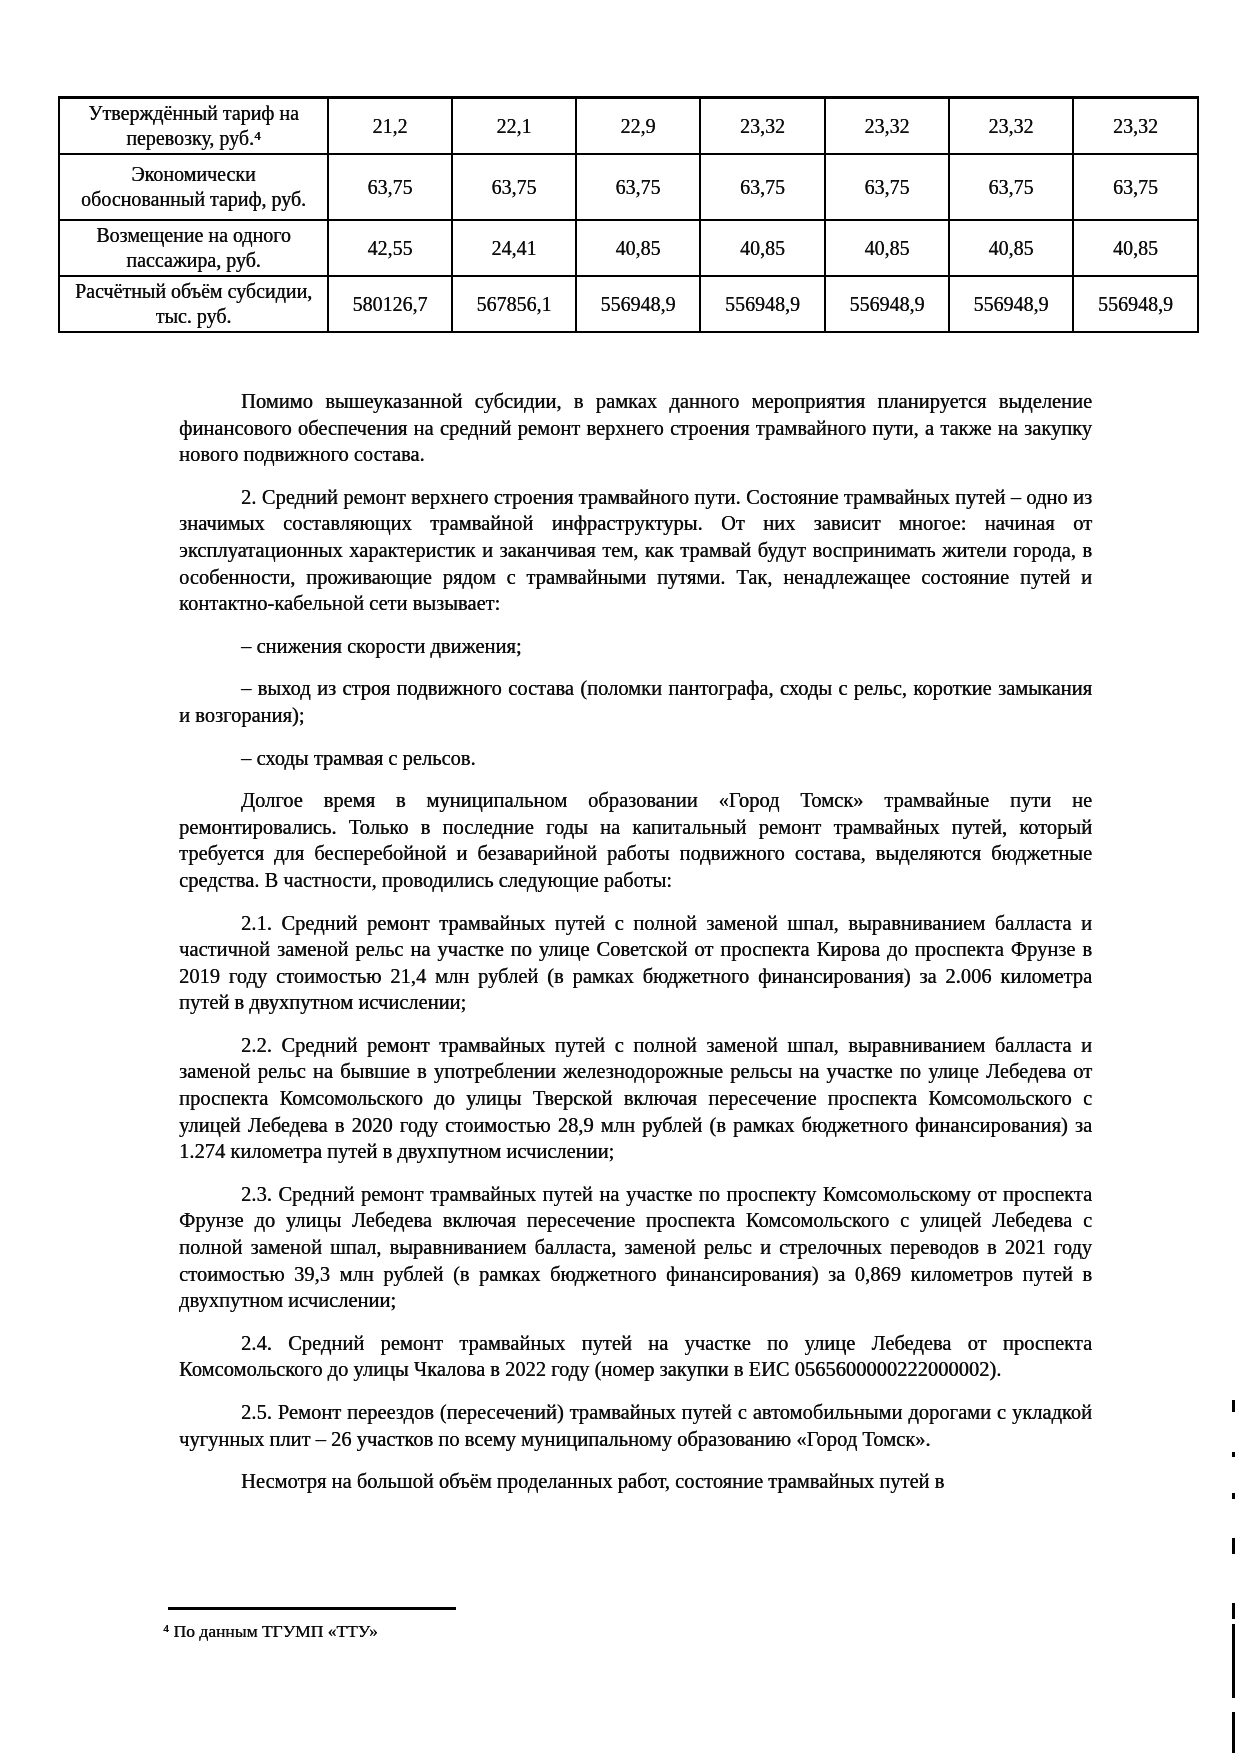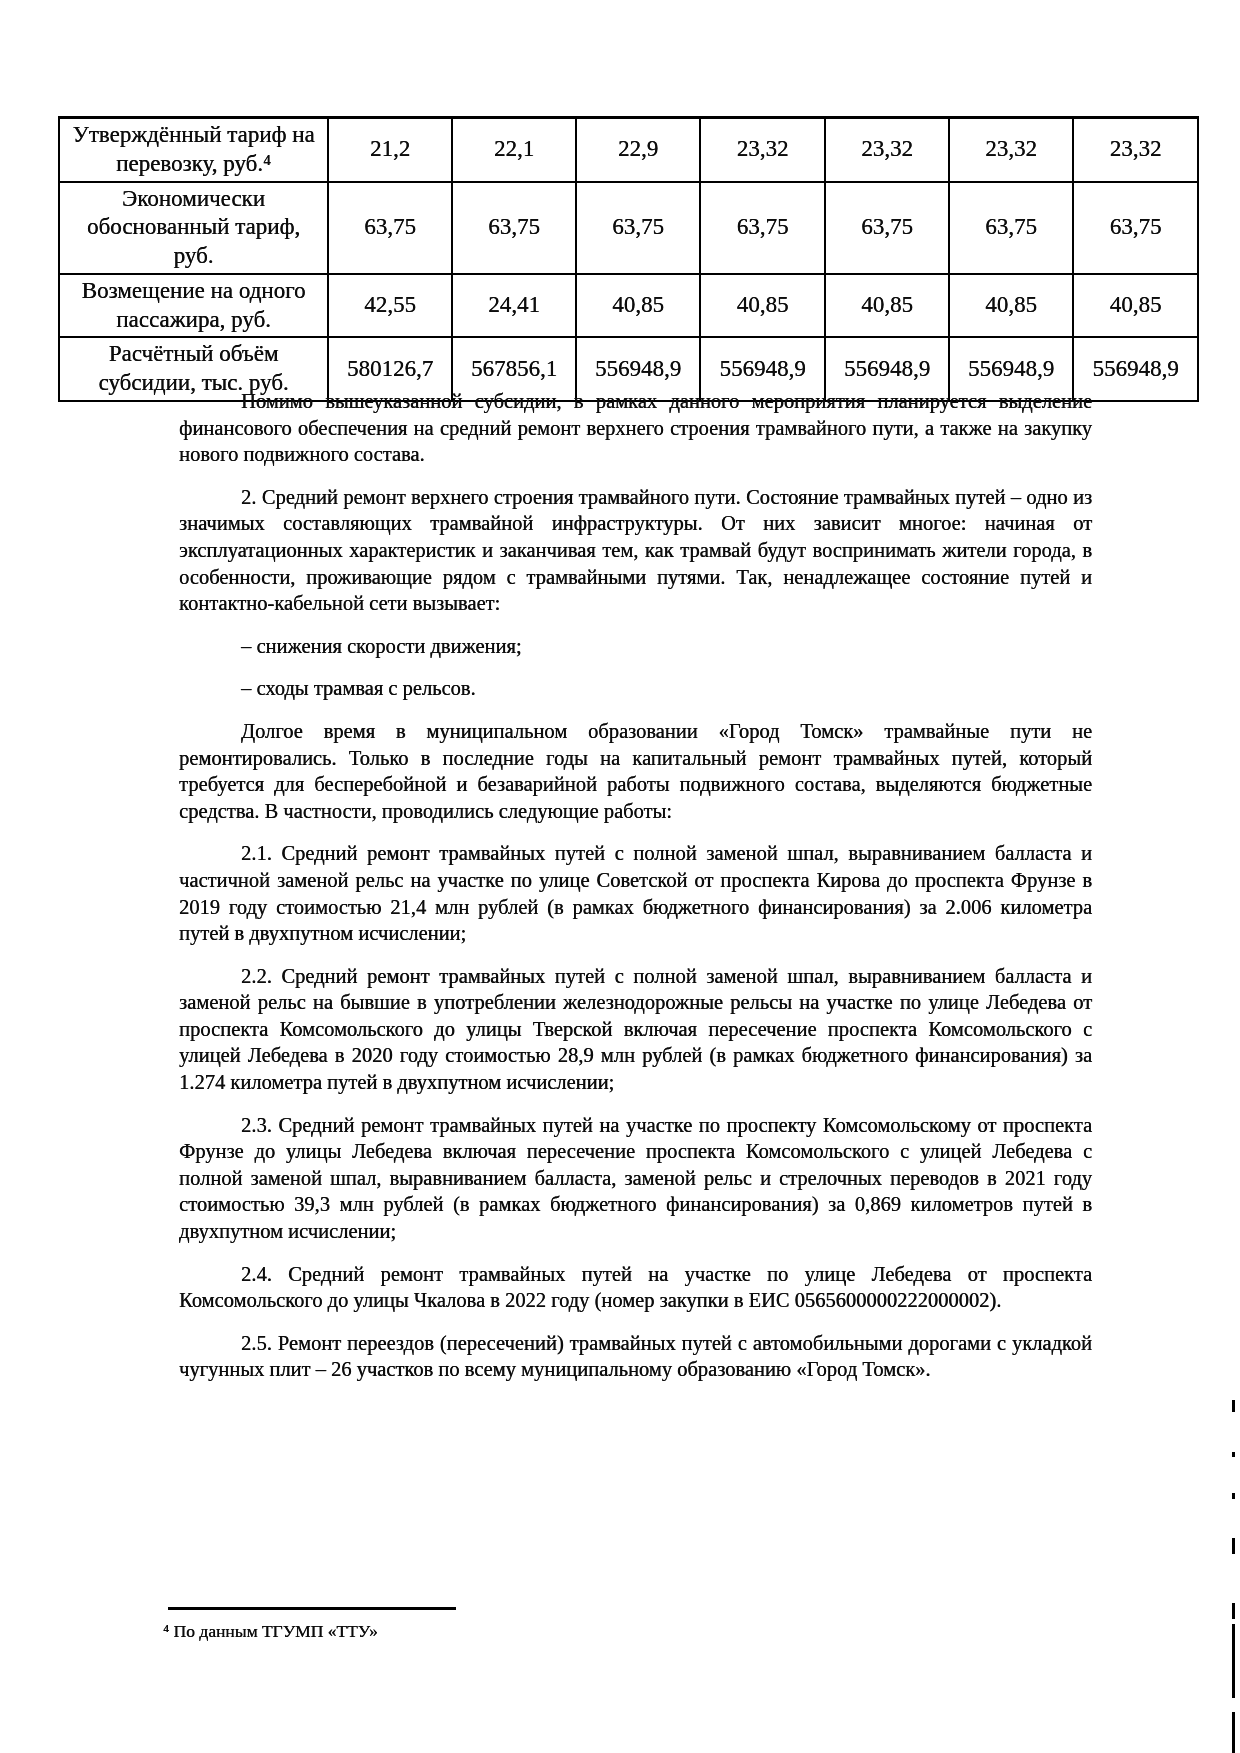--- a/index.html
+++ b/index.html
@@ -13,25 +13,25 @@
     height: 1753px;
     background: #ffffff;
     overflow: hidden;
     font-family: "Liberation Serif", "DejaVu Serif", serif;
     color: #0d0d0d;
   }
   
   .tariff-table {
     position: absolute;
     left: 58px;
-    top: 116px;
+    top: 96px;
     width: 1139px;
     border-collapse: collapse;
     table-layout: fixed;
-    font-size: 23px;
+    font-size: 20px;
     text-shadow: 0.35px 0 0 currentColor;
   }
   .tariff-table td {
     border: 2px solid #000;
     text-align: center;
     vertical-align: middle;
     padding: 2px 6px;
     line-height: 1.25;
   }
   .tariff-table tr:first-child td { border-top-width: 3px; }
@@ -137,27 +137,29 @@
         <td>556948,9</td>
         <td>556948,9</td>
       </tr>
     </tbody>
   </table>
 
   <div class="body-text">
     <p>Помимо вышеуказанной субсидии, в рамках данного мероприятия планируется выделение финансового обеспечения на средний ремонт верхнего строения трамвайного пути, а также на закупку нового подвижного состава.</p>
     <p>2. Средний ремонт верхнего строения трамвайного пути. Состояние трамвайных путей – одно из значимых составляющих трамвайной инфраструктуры. От них зависит многое: начиная от эксплуатационных характеристик и заканчивая тем, как трамвай будут воспринимать жители города, в особенности, проживающие рядом с трамвайными путями. Так, ненадлежащее состояние путей и контактно-кабельной сети вызывает:</p>
     <p>– снижения скорости движения;</p>
+    <p>– выход из строя подвижного состава (поломки пантографа, сходы с рельс, короткие замыкания и возгорания);</p>
     <p>– сходы трамвая с рельсов.</p>
     <p>Долгое время в муниципальном образовании «Город Томск» трамвайные пути не ремонтировались. Только в последние годы на капитальный ремонт трамвайных путей, который требуется для бесперебойной и безаварийной работы подвижного состава, выделяются бюджетные средства. В частности, проводились следующие работы:</p>
     <p>2.1. Средний ремонт трамвайных путей с полной заменой шпал, выравниванием балласта и частичной заменой рельс на участке по улице Советской от проспекта Кирова до проспекта Фрунзе в 2019 году стоимостью 21,4 млн рублей (в рамках бюджетного финансирования) за 2.006 километра путей в двухпутном исчислении;</p>
     <p>2.2. Средний ремонт трамвайных путей с полной заменой шпал, выравниванием балласта и заменой рельс на бывшие в употреблении железнодорожные рельсы на участке по улице Лебедева от проспекта Комсомольского до улицы Тверской включая пересечение проспекта Комсомольского с улицей Лебедева в 2020 году стоимостью 28,9 млн рублей (в рамках бюджетного финансирования) за 1.274 километра путей в двухпутном исчислении;</p>
     <p>2.3. Средний ремонт трамвайных путей на участке по проспекту Комсомольскому от проспекта Фрунзе до улицы Лебедева включая пересечение проспекта Комсомольского с улицей Лебедева с полной заменой шпал, выравниванием балласта, заменой рельс и стрелочных переводов в 2021 году стоимостью 39,3 млн рублей (в рамках бюджетного финансирования) за 0,869 километров путей в двухпутном исчислении;</p>
     <p>2.4. Средний ремонт трамвайных путей на участке по улице Лебедева от проспекта Комсомольского до улицы Чкалова в 2022 году (номер закупки в ЕИС 0565600000222000002).</p>
     <p>2.5. Ремонт переездов (пересечений) трамвайных путей с автомобильными дорогами с укладкой чугунных плит – 26 участков по всему муниципальному образованию «Город Томск».</p>
+    <p>Несмотря на большой объём проделанных работ, состояние трамвайных путей в</p>
   </div>
 
   <div class="footnote-rule"></div>
   <div class="footnote">⁴ По данным ТГУМП «ТТУ»</div>
 
   <div class="artifact" style="top:1400px;height:12px;"></div>
   <div class="artifact" style="top:1452px;height:5px;"></div>
   <div class="artifact" style="top:1493px;height:6px;"></div>
   <div class="artifact" style="top:1538px;height:16px;"></div>
   <div class="artifact" style="top:1603px;height:16px;"></div>

